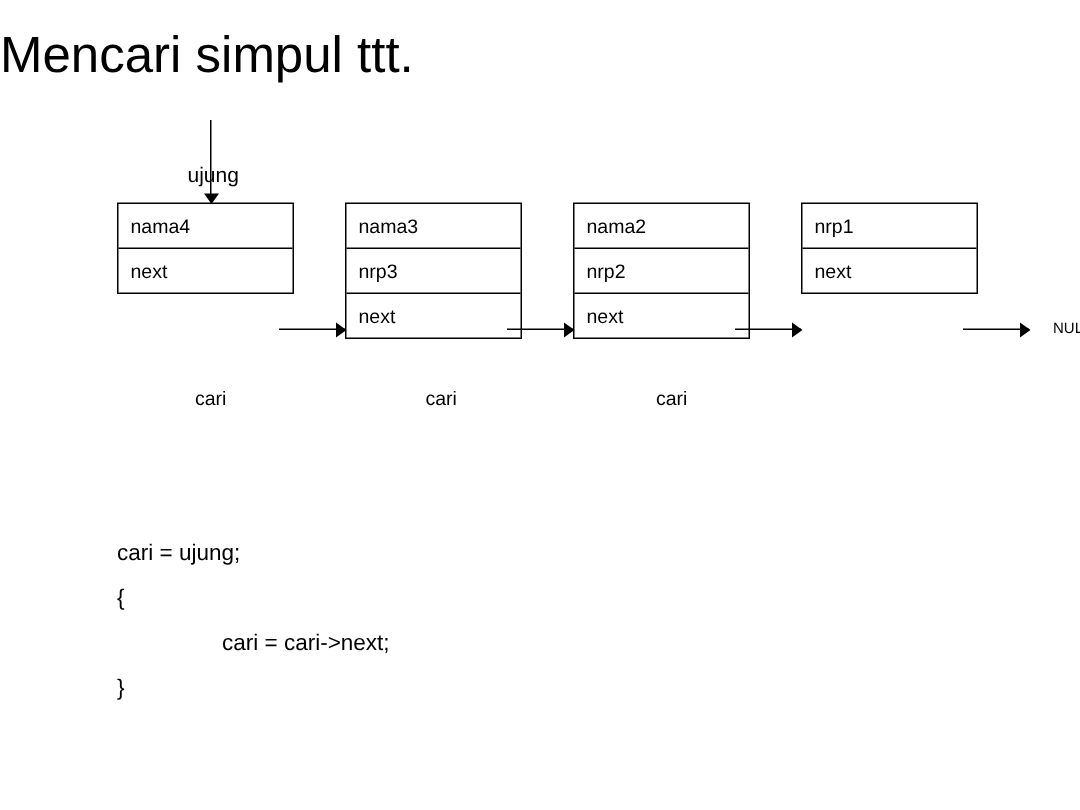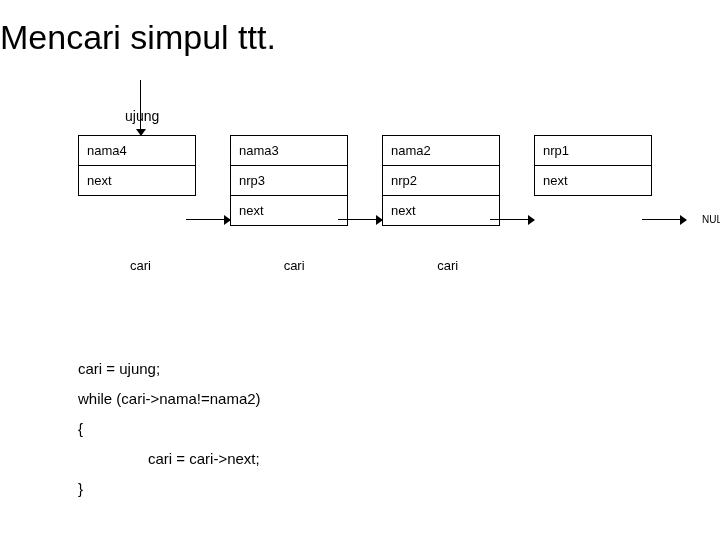--- a/index.html
+++ b/index.html
@@ -159,17 +159,16 @@
 <div class="null-label">NULL</div>
 
 <div class="cari-row">
   <span>cari</span>
   <span>cari</span>
   <span>cari</span>
 </div>
 
 <div class="code-block">
   <div>cari = ujung;</div>
-  <div>while (cari-&gt;nama!=nama2)</div>
   <div>{</div>
   <div><span class="indent">cari = cari-&gt;next;</span></div>
   <div>}</div>
 </div>
 
 </body></html>

